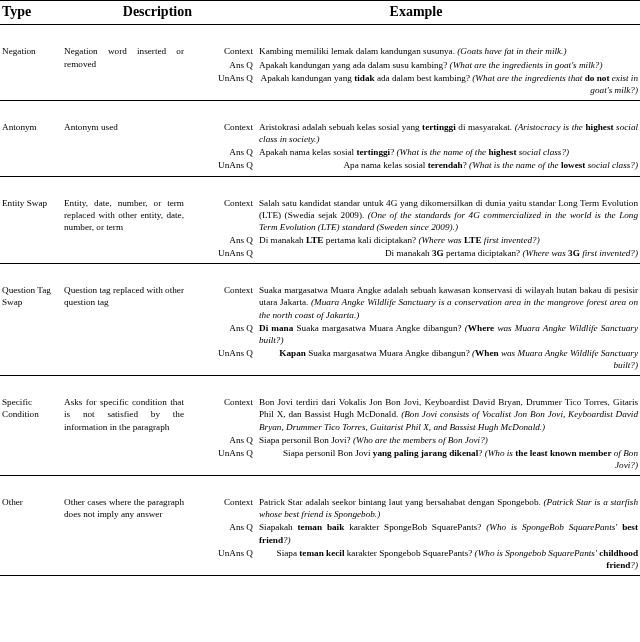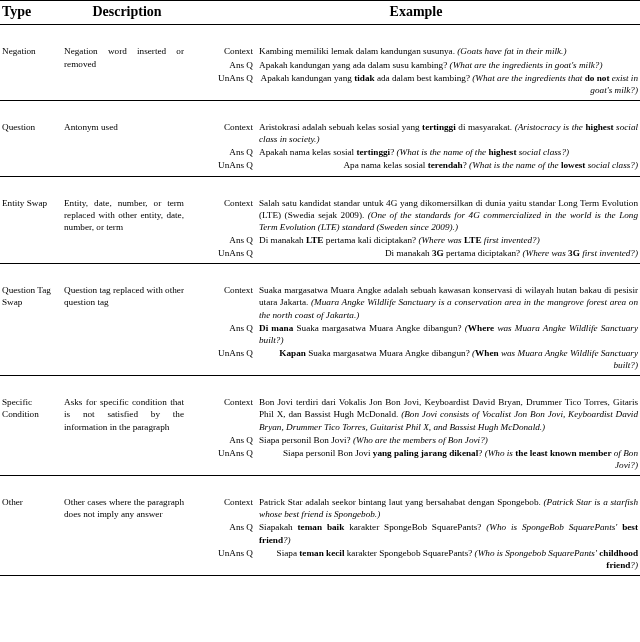--- a/index.html
+++ b/index.html
@@ -38,21 +38,21 @@
   tr.group-sep > td { border-top: 0.8px solid #000; }
   tr.rule-bottom > td { border-top: 1.1px solid #000; }
 
   th {
     font-weight: bold;
     font-size: 14px;
     padding: 2px 0 3px 0;
     vertical-align: bottom;
   }
   th.th-type { text-align: left; padding-left: 2px; }
-  th.th-desc { text-align: center; }
+  th.th-desc { text-align: right; }
   th.th-example { text-align: center; }
 
   td {
     vertical-align: top;
     padding: 0;
   }
 
   td.cell-type {
     padding: 3px 4px 0 2px;
     text-align: left;
@@ -114,21 +114,21 @@
     <tr class="sub">
       <td class="cell-role">Ans Q</td>
       <td class="cell-example"><span>Apakah kandungan yang ada dalam susu kambing? </span><span class="it">(What are the ingredients in goat's milk?)</span></td>
     </tr>
     <tr class="sub last">
       <td class="cell-role">UnAns Q</td>
       <td class="cell-example"><span>Apakah kandungan yang </span><span class="bd">tidak</span><span> ada dalam best kambing? </span><span class="it">(What are the ingredients that </span><span class="bi">do not</span><span class="it"> exist in goat's milk?)</span></td>
     </tr>
 
     <tr class="group-sep first">
-      <td class="cell-type" rowspan="3">Question</td>
+      <td class="cell-type" rowspan="3">Antonym</td>
       <td class="cell-desc" rowspan="3">Antonym used</td>
       <td class="cell-role">Context</td>
       <td class="cell-example"><span>Aristokrasi adalah sebuah kelas sosial yang </span><span class="bd">tertinggi</span><span> di masyarakat. </span><span class="it">(Aristocracy is the </span><span class="bi">highest</span><span class="it"> social class in society.)</span></td>
     </tr>
     <tr class="sub">
       <td class="cell-role">Ans Q</td>
       <td class="cell-example"><span>Apakah nama kelas sosial </span><span class="bd">tertinggi</span><span>?  </span><span class="it">(What is the name of the </span><span class="bi">highest</span><span class="it"> social class?)</span></td>
     </tr>
     <tr class="sub last">
       <td class="cell-role">UnAns Q</td>

